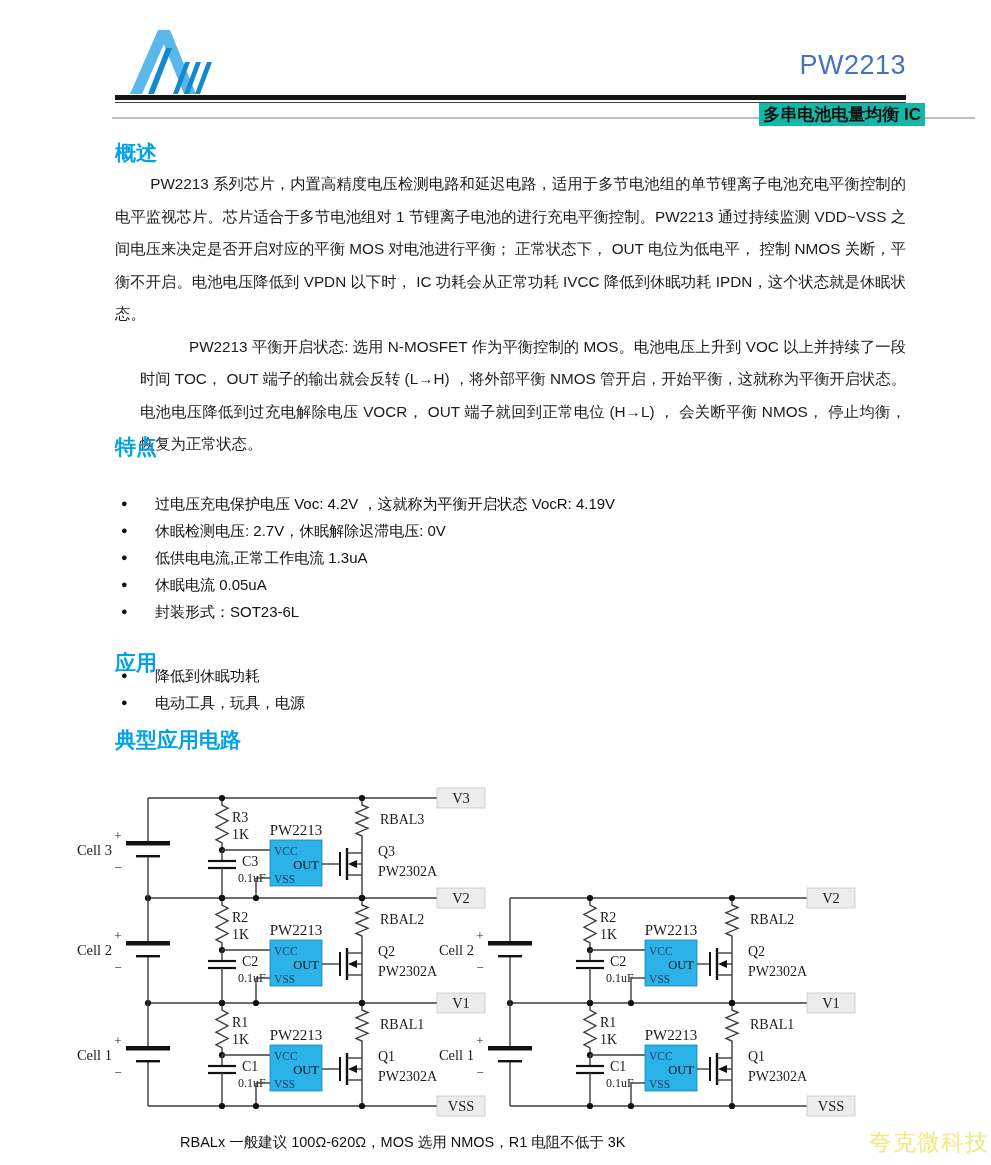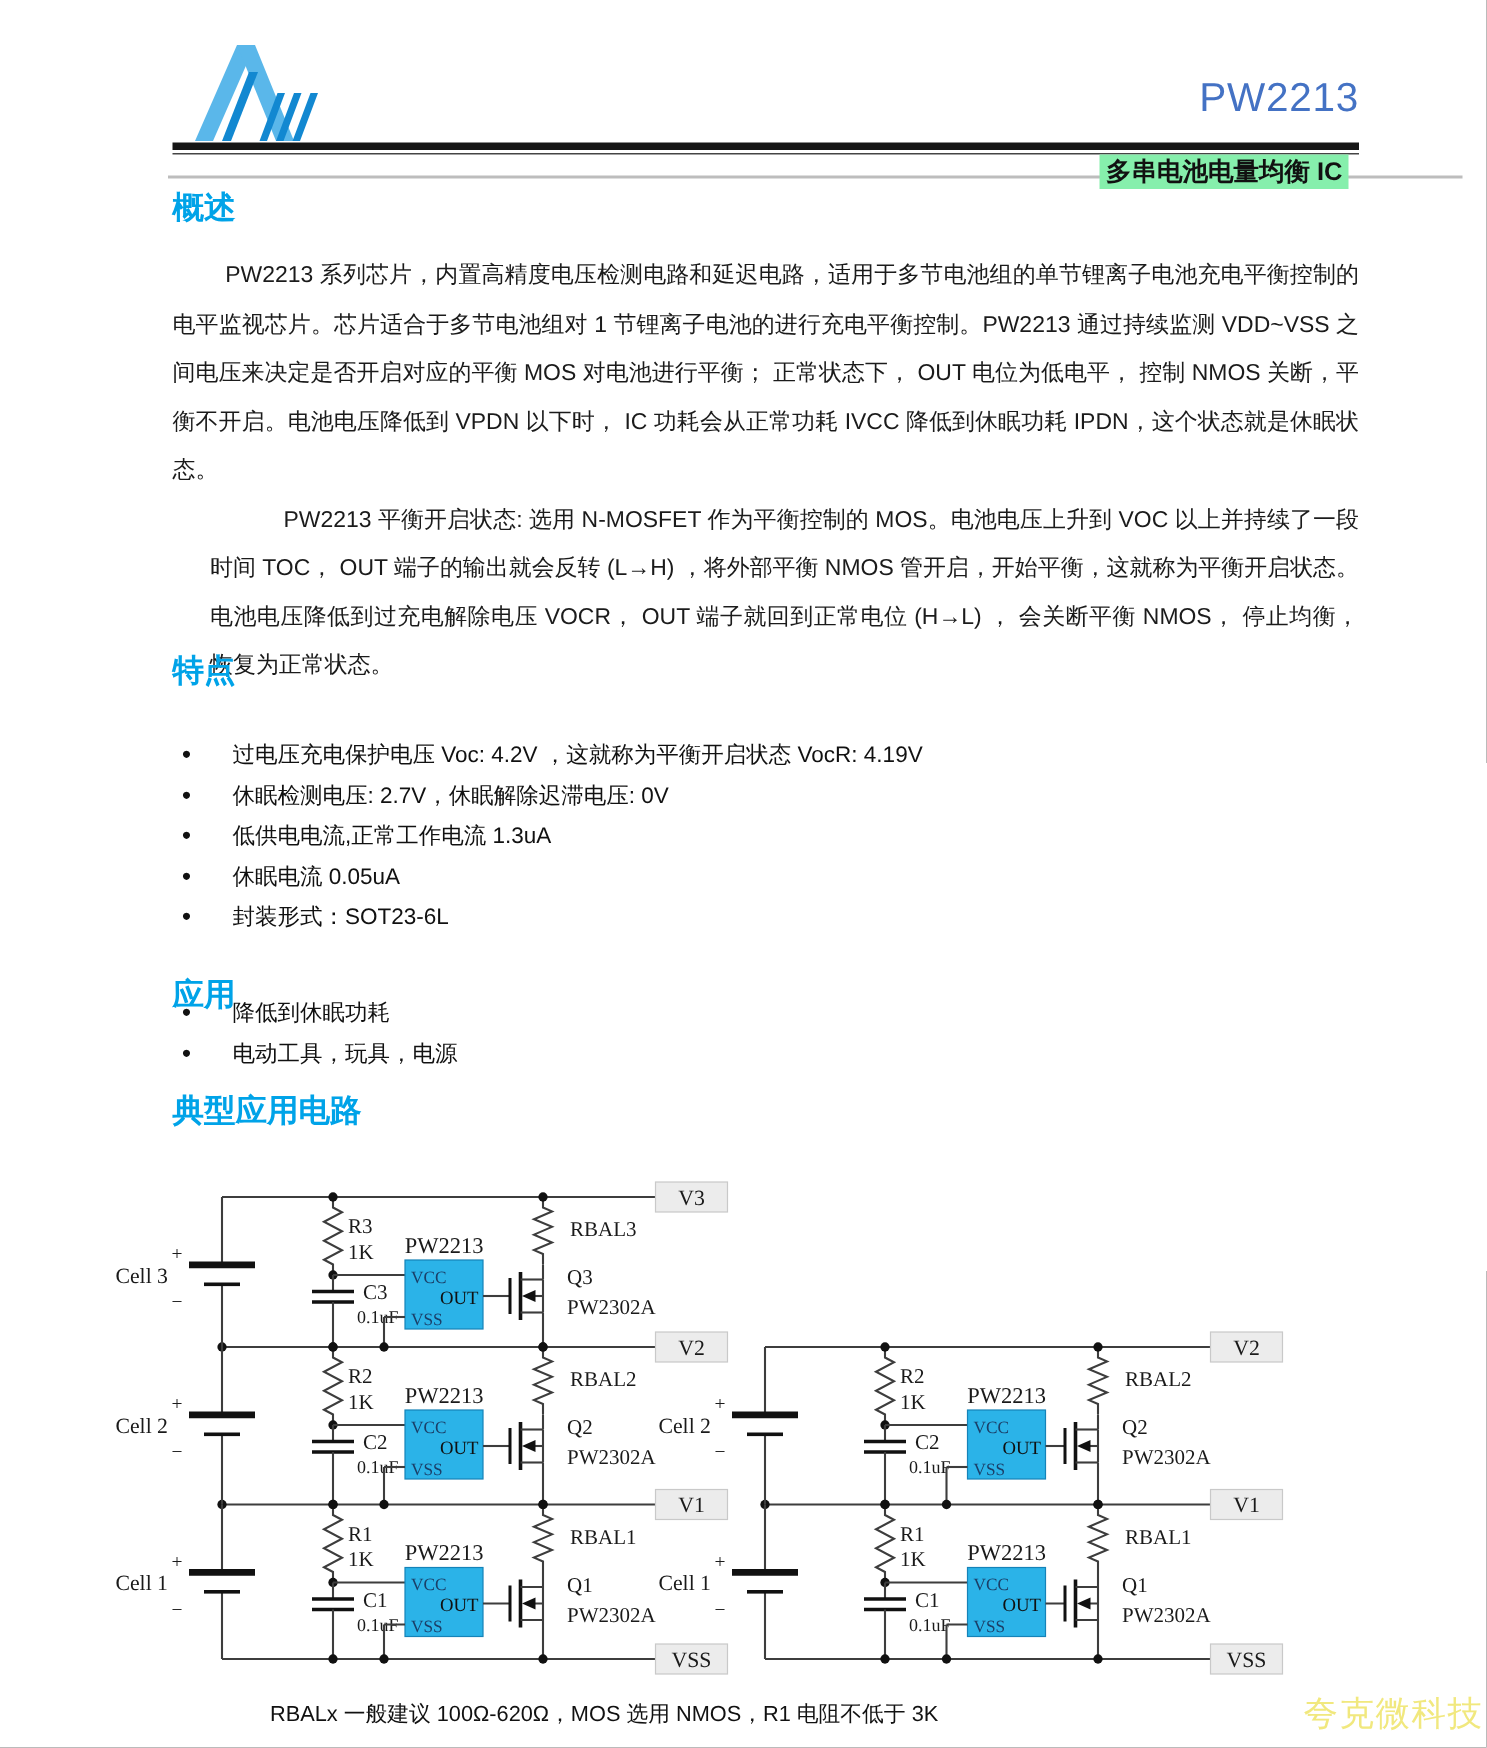--- a/index.html
+++ b/index.html
@@ -5,24 +5,24 @@
   html,body{margin:0;padding:0;background:#888;}
   .page{position:relative;width:991px;height:1165px;background:#ffffff;margin:0 auto;
         font-family:"Liberation Sans",sans-serif;overflow:hidden;}
   .abs{position:absolute;}
   
   .logo{left:118px;top:26px;}
   .part-number{right:85px;top:50px;font-size:27px;color:#4472C4;letter-spacing:0.5px;}
   .rule-thick{left:115px;top:95px;width:791px;height:4.5px;background:#161616;}
   .rule-thin{left:115px;top:101.5px;width:791px;height:1.8px;background:#454545;}
   .subtitle-line{left:112px;top:117px;width:863px;height:1.5px;background:#bdbdbd;}
-  .subtitle{right:92px;top:103px;font-size:17px;font-weight:bold;color:#111;background:#86efac;padding:0 4px;}
+  .subtitle{right:66px;top:103px;font-size:17px;font-weight:bold;color:#111;background:#14b8a6;padding:0 4px;}
   
   .sec-title{left:115px;font-size:21px;font-weight:bold;color:#00A3E8;}
-  .t-overview{top:124px;} .t-features{top:433px;} .t-apps{top:626px;margin-top:23px;} .t-circuit{top:726px;}
+  .t-overview{top:139px;} .t-features{top:433px;} .t-apps{top:626px;margin-top:23px;} .t-circuit{top:726px;}
   .overview-text{left:115px;top:168px;width:791px;font-size:15.3px;line-height:32.5px;
                  color:#1b1b1b;text-align:justify;}
   .overview-text p{margin:0;}
   .overview-text p.p1{text-indent:2.3em;}
   .overview-text p.p2{text-indent:3.2em;margin-left:25px;}
   ul.blist{left:115px;margin:0;padding:0;list-style:none;width:700px;}
   .l-features{top:490px;} .l-apps{top:662px;}
   ul.blist li{position:relative;padding-left:40px;line-height:27px;font-size:15px;color:#111;}
   ul.blist .bullet{position:absolute;left:6px;top:0;font-size:11px;}
   

